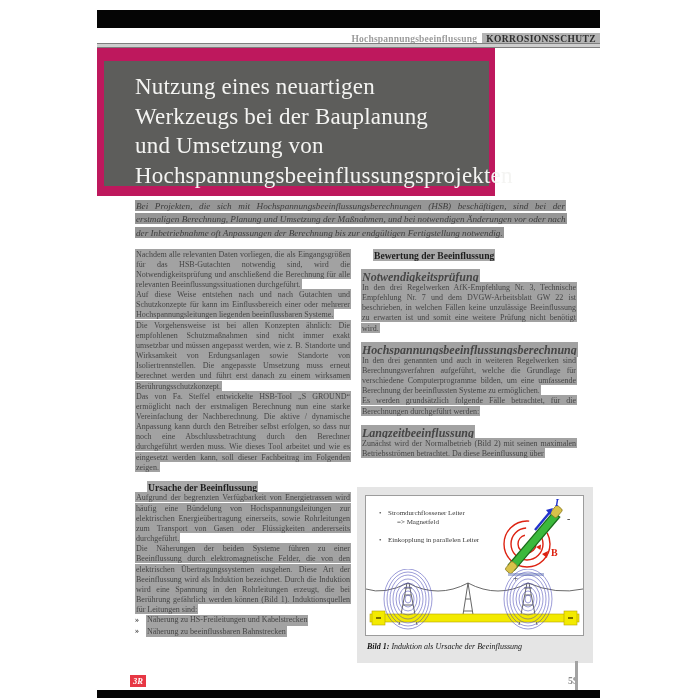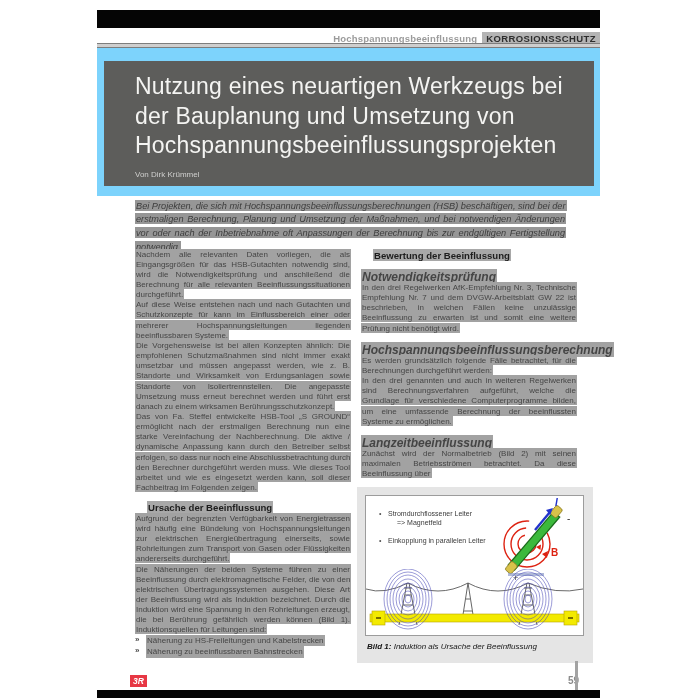--- a/index.html
+++ b/index.html
@@ -1,28 +1,28 @@
 <!DOCTYPE html>
 <html lang="de"><head>
 <meta charset="utf-8">
 <style>
   html,body{margin:0;padding:0;background:#ffffff;}
   .canvas{position:relative;width:700px;height:700px;background:#ffffff;overflow:hidden;
-          font-family:Liberation Sans, sans-serif;border-radius:21px;}
+          font-family:Liberation Serif, serif;border-radius:21px;}
   .abs{position:absolute;}
 
   
   .topbar{left:97px;top:10px;width:503px;height:18px;background:#050505;}
   .kickerrow{left:97px;top:28px;width:503px;height:15px;text-align:right;white-space:nowrap;}
   .kicker{color:#9b9b9b;font-weight:700;font-size:9.5px;letter-spacing:.2px;margin-right:5px;}
   .kickerchip{display:inline-block;background:#b4b4b4;color:#2d2d2d;font-weight:700;
               font-size:9.5px;letter-spacing:.4px;padding:1px 4px;}
   .rule{left:97px;top:43px;width:503px;height:5px;background:#cecece;
         border-top:1px solid #7d7d7d;border-bottom:1px solid #7d7d7d;box-sizing:border-box;}
-  .titleband{left:97px;top:48px;width:503px;height:148px;background:#7dd3fc;}
+  .titleband{left:97px;top:48px;width:398px;height:148px;background:#be185d;}
   .titleblock{position:absolute;left:7px;top:13px;right:6px;bottom:10px;background:#5d5d5b;
               box-sizing:border-box;padding:11px 20px 0 31px;}
   .title{margin:0;font-size:23px;line-height:29.5px;font-weight:400;color:#f4f4f2;letter-spacing:.2px;}
   .author{margin:9px 0 0 0;font-size:8px;color:#cfcfce;}
 
   
   .abstract{left:135px;top:199px;width:431px;margin:0;font-style:italic;font-size:9.2px;
             line-height:13.8px;text-align:justify;}
   .ahl{background:#969696;color:#3d3d3d;padding:.5px 1px;
        -webkit-box-decoration-break:clone;box-decoration-break:clone;}
@@ -106,22 +106,22 @@
         <span class="hl">Näherung zu beeinflussbaren Bahnstrecken</span>
       </li>
     </ul>
   </div>
 
   <div class="abs col col-right">
     <h2 class="bh"><span class="hlh">Bewertung der Beeinflussung</span></h2>
     <h3 class="sh mt1"><span class="hl">Notwendigkeitsprüfung</span></h3>
     <p class="body"><span class="hl">In den drei Regelwerken AfK-Empfehlung Nr. 3, Technische Empfehlung Nr. 7 und dem DVGW-Arbeitsblatt GW 22 ist beschrieben, in welchen Fällen keine unzulässige Beeinflussung zu erwarten ist und somit eine weitere Prüfung nicht benötigt wird.</span></p>
     <h3 class="sh"><span class="hl">Hochspannungsbeeinflussungsberechnung</span></h3>
+    <p class="body"><span class="hl">In den drei genannten und auch in weiteren Regelwerken sind Berechnungsverfahren aufgeführt, welche die Grundlage für verschiedene Computerprogramme bilden, um eine umfassende Berechnung der beeinflussten Systeme zu ermöglichen.</span></p>
     <p class="body"><span class="hl">Es werden grundsätzlich folgende Fälle betrachtet, für die Berechnungen durchgeführt werden:</span></p>
-    <p class="body"><span class="hl">In den drei genannten und auch in weiteren Regelwerken sind Berechnungsverfahren aufgeführt, welche die Grundlage für verschiedene Computerprogramme bilden, um eine umfassende Berechnung der beeinflussten Systeme zu ermöglichen.</span></p>
     <h3 class="sh"><span class="hl">Langzeitbeeinflussung</span></h3>
     <p class="body"><span class="hl">Zunächst wird der Normalbetrieb (Bild 2) mit seinen maximalen Betriebsströmen betrachtet. Da diese Beeinflussung über</span></p>
   </div>
 
   <div class="abs figpanel">
     <div class="figbox">
       <div class="figbullets">
         <div class="row">
           <span class="fmark">•</span>
           <span>Stromdurchflossener Leiter</span>

